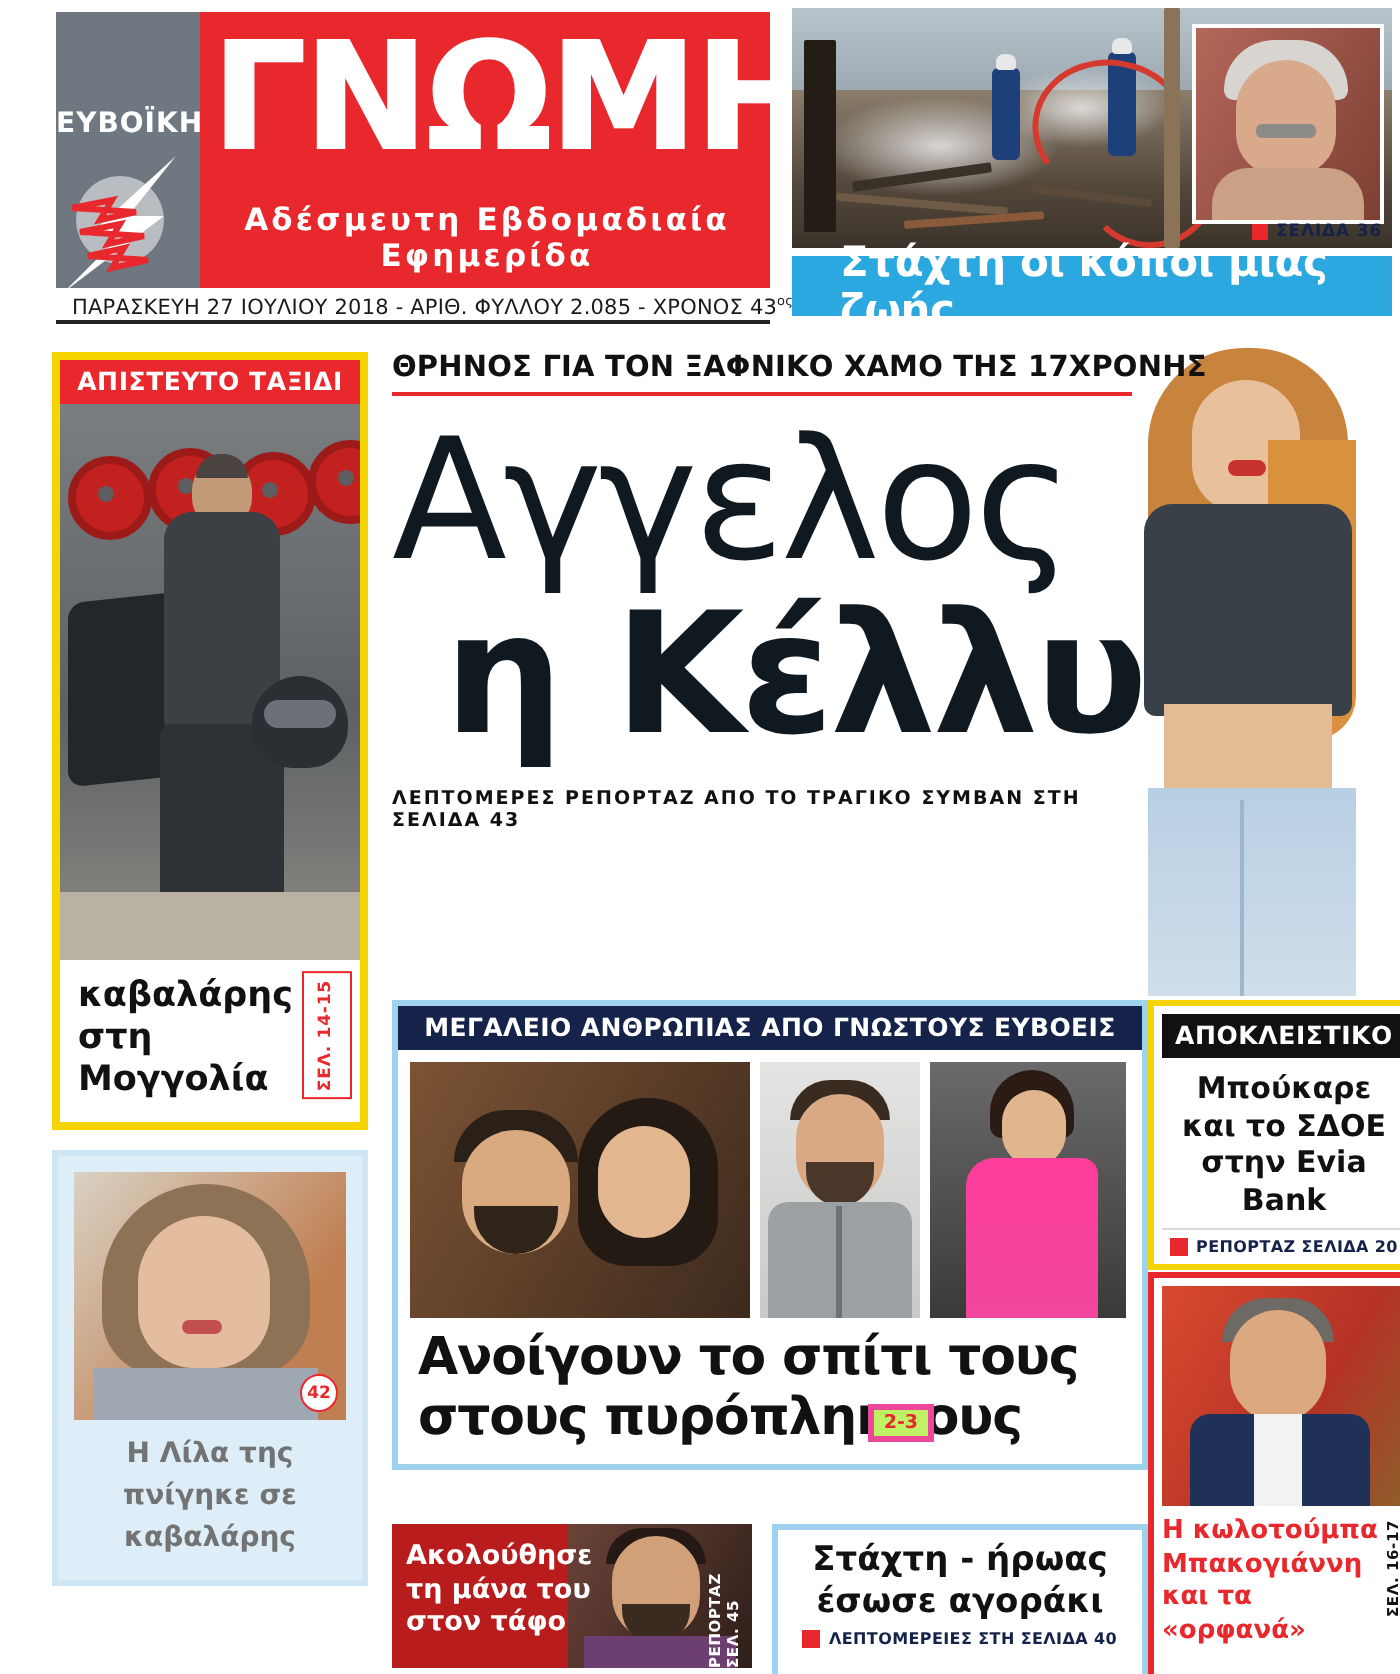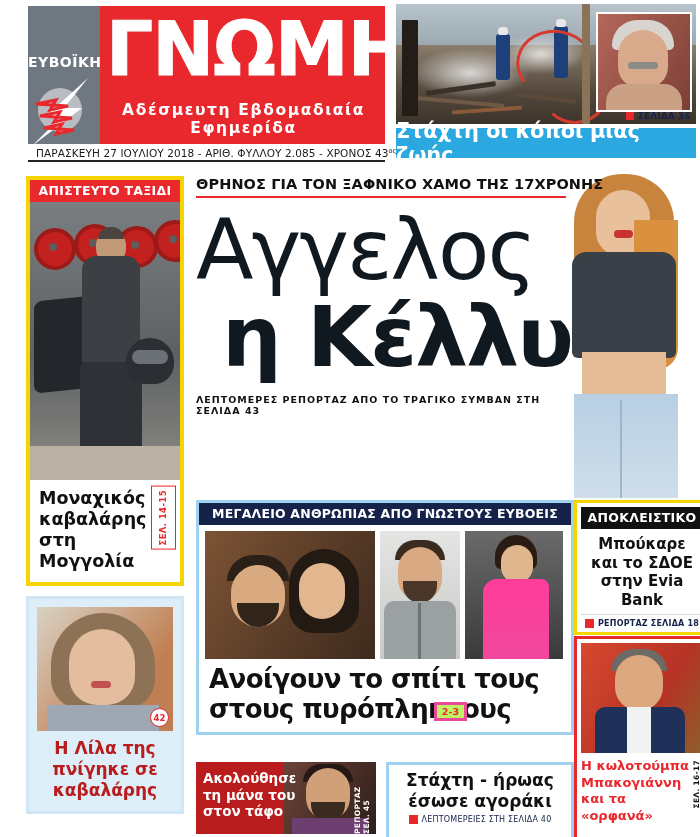--- a/index.html
+++ b/index.html
@@ -79,21 +79,21 @@
   .page-badge{
     position:absolute;right:5px;top:107px;display:flex;align-items:center;gap:4px;
   }
   .page-badge .sq{width:8px;height:8px;background:#e8282d;display:inline-block;}
   .page-badge .txt{font-size:8.5px;font-weight:bold;color:#15234a;letter-spacing:.4px;}
   .tr-banner{
     position:absolute;left:0;top:124px;width:300px;height:30px;
     background:#2ba8e0;display:flex;align-items:center;justify-content:center;
   }
   .tr-banner span{
-    color:#fff;font-weight:bold;font-size:21px;letter-spacing:-.2px;
+    color:#fff;font-weight:bold;font-size:21px;letter-spacing:-.2px;padding-left:24px;
   }
 
   
   .leftcol{position:absolute;left:26px;top:176px;width:158px;}
   .lc-block{border:4px solid #f5d400;background:#fff;}
   .lc-kicker{
     background:#e8282d;color:#fff;font-weight:bold;font-size:12.5px;
     text-align:center;padding:3px 0 4px;letter-spacing:.3px;
   }
   .lc-photo{height:278px;overflow:hidden;position:relative;background:#6b6e70;}
@@ -138,21 +138,21 @@
     border-radius:33px 33px 28px 28px;background:#e3bd9d;}
   .l2-lips{position:absolute;left:54px;top:74px;width:20px;height:7px;border-radius:4px;
     background:#c2504f;}
   .l2-top{position:absolute;left:10px;top:98px;width:112px;height:28px;background:#9fa7b2;}
   .badge-circ{
     position:absolute;right:4px;bottom:4px;width:17px;height:17px;border-radius:50%;
     background:#fff;border:1.5px solid #e8282d;color:#e8282d;font-weight:bold;
     font-size:8.5px;display:flex;align-items:center;justify-content:center;
   }
   .lc2-title{
-    margin-top:7px;text-align:center;font-weight:bold;font-size:17px;line-height:21px;color:#b91c1c;
+    margin-top:7px;text-align:center;font-weight:bold;font-size:14px;line-height:21px;color:#737373;
   }
 
   
   .mainarea{position:absolute;left:196px;top:176px;width:392px;height:312px;}
   .main-kicker{
     font-weight:bold;font-size:14.5px;color:#111;letter-spacing:.1px;white-space:nowrap;
   }
   .mk-rule{margin-top:4px;height:2px;background:#e8282d;width:370px;}
   .main-h1{
     margin-top:10px;font-weight:normal;font-size:84px;line-height:84px;
@@ -287,21 +287,21 @@
     position:absolute;left:386px;top:762px;width:182px;height:72px;
     border:3px solid #9fd2ef;background:#fff;
   }
   .bb2-title{
     text-align:center;font-weight:bold;font-size:17px;line-height:21px;color:#111;padding-top:5px;
   }
   .bb2-foot{
     display:flex;align-items:center;justify-content:center;gap:4px;margin-top:3px;
   }
   .bb2-foot .sq{width:9px;height:9px;background:#e8282d;}
-  .bb2-foot .txt{font-size:8px;font-weight:normal;color:#15234a;letter-spacing:.2px;}
+  .bb2-foot .txt{font-size:8px;font-weight:bold;color:#15234a;letter-spacing:.2px;}
 </style>
 </head>
 <body>
 
 <div class="page">
 
   <div class="masthead">
     <div class="mh-left">
       <div class="evoiki">ΕΥΒΟΪΚΗ</div>
       <div class="bolt-wrap">
@@ -371,21 +371,20 @@
         <div class="reel" style="left:86px;top:24px;"></div>
         <div class="reel" style="left:124px;top:18px;"></div>
         <div class="bike"></div>
         <div class="rider-head"></div>
         <div class="rider-body"></div>
         <div class="rider-legs"></div>
         <div class="helmet"></div>
         <div class="ground"></div>
       </div>
       <div class="lc-title">
-        <div>Μοναχικός</div>
         <div>καβαλάρης</div>
         <div>στη Μογγολία</div>
         <span class="sel-vert">ΣΕΛ. 14-15</span>
       </div>
     </div>
 
     <div class="lc-block2">
       <div class="lc2-photo">
         <div class="l2-bg"></div>
         <div class="l2-hair"></div>
@@ -456,21 +455,21 @@
 
   <div class="rc1">
     <div class="rc1-kicker">ΑΠΟΚΛΕΙΣΤΙΚΟ</div>
     <div class="rc1-title">
       <div>Μπούκαρε</div>
       <div>και το ΣΔΟΕ</div>
       <div>στην Evia Bank</div>
     </div>
     <div class="rc1-foot">
       <span class="sq"></span>
-      <span class="txt">ΡΕΠΟΡΤΑΖ ΣΕΛΙΔΑ 18</span>
+      <span class="txt">ΡΕΠΟΡΤΑΖ ΣΕΛΙΔΑ 20</span>
     </div>
   </div>
 
   <div class="rc2">
     <div class="rc2-photo">
       <div class="r2-bg"></div>
       <div class="r2-hair"></div>
       <div class="r2-head"></div>
       <div class="r2-suit"></div>
       <div class="r2-shirt"></div>

